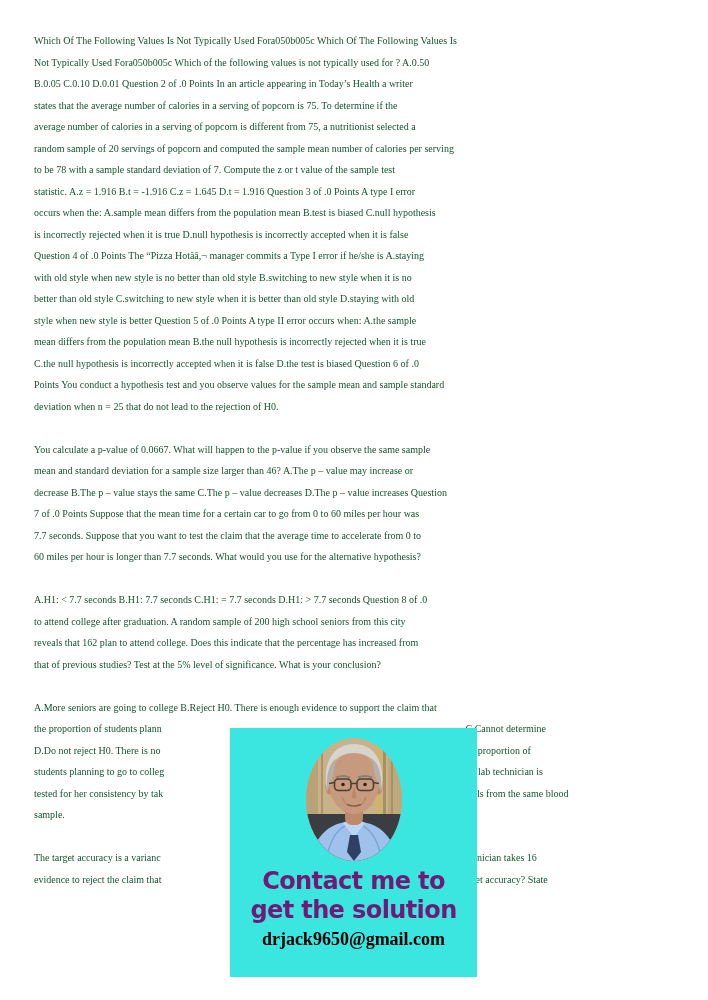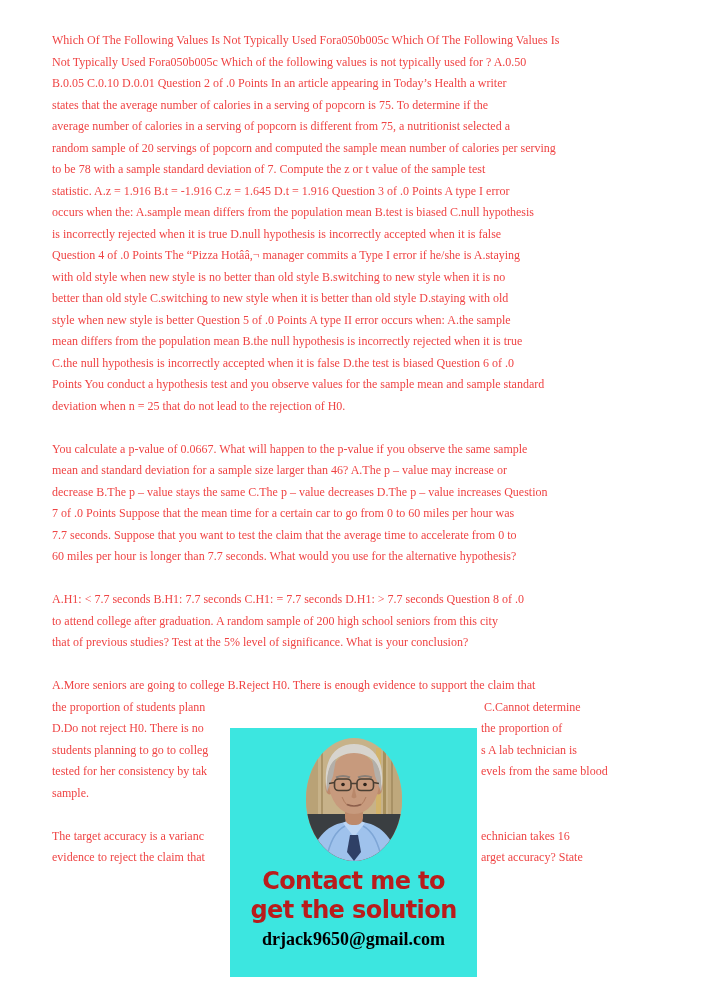--- a/index.html
+++ b/index.html
@@ -5,22 +5,22 @@
   html, body { margin: 0; padding: 0; }
   body {
     width: 708px; height: 1000px;
     background: #ffffff;
     font-family: "Liberation Serif", serif;
     overflow: hidden;
   }
   .page { position: relative; width: 708px; height: 1000px; background: #ffffff; }
 
   .text-flow {
-    position: absolute; left: 52px; top: 30px; width: 620px;
-    font-size: 12px; line-height: 21.5px; color: #ef4444;
+    position: absolute; left: 34px; top: 30px; width: 620px;
+    font-size: 10px; line-height: 21.5px; color: #14532d;
   }
   .para { margin: 0 0 21.5px 0; }
   .para:last-child { margin-bottom: 0; font-family: Liberation Serif, serif; }
   .line { white-space: pre; height: 21.5px; position: relative; }
   .right-frag { position: absolute; left: 429px; top: 0; white-space: pre; }
 
   .promo-card {
     position: absolute; left: 230px; top: 728px;
     width: 247px; height: 249px;
     background: #3ce6e0;
@@ -30,21 +30,21 @@
   .portrait {
     margin-top: 10px; width: 96px; height: 123px;
     border-radius: 50%; overflow: hidden; flex: none;
   }
   .portrait svg { display: block; }
   .promo-heading {
     margin-top: 6px;
     font-family: "DejaVu Sans", sans-serif;
     font-weight: bold; font-size: 24px; line-height: 29px;
     letter-spacing: -0.6px;
-    color: #b91c1c; text-align: center;
+    color: #701a75; text-align: center;
   }
   .promo-email {
     margin-top: 4px;
     font-family: "Liberation Serif", serif;
     font-weight: bold; font-size: 18px; color: #000000;
     text-align: center; white-space: nowrap;
   }
 </style>
 </head>
 <body>
@@ -76,20 +76,21 @@
         <div class="line">You calculate a p-value of 0.0667. What will happen to the p-value if you observe the same sample</div>
         <div class="line">mean and standard deviation for a sample size larger than 46? A.The p – value may increase or</div>
         <div class="line">decrease B.The p – value stays the same C.The p – value decreases D.The p – value increases Question</div>
         <div class="line">7 of .0 Points Suppose that the mean time for a certain car to go from 0 to 60 miles per hour was</div>
         <div class="line">7.7 seconds. Suppose that you want to test the claim that the average time to accelerate from 0 to</div>
         <div class="line">60 miles per hour is longer than 7.7 seconds. What would you use for the alternative hypothesis?</div>
       </div>
       <div class="para">
         <div class="line">A.H1: &lt; 7.7 seconds B.H1: 7.7 seconds C.H1: = 7.7 seconds D.H1: &gt; 7.7 seconds Question 8 of .0</div>
         <div class="line">to attend college after graduation. A random sample of 200 high school seniors from this city</div>
+        <div class="line">reveals that 162 plan to attend college. Does this indicate that the percentage has increased from</div>
         <div class="line">that of previous studies? Test at the 5% level of significance. What is your conclusion?</div>
       </div>
       <div class="para">
         <div class="line">A.More seniors are going to college B.Reject H0. There is enough evidence to support the claim that</div>
         <div class="line"><span>the proportion of students plann</span><span class="right-frag"> C.Cannot determine</span></div>
         <div class="line"><span>D.Do not reject H0. There is no</span><span class="right-frag">the proportion of</span></div>
         <div class="line"><span>students planning to go to colleg</span><span class="right-frag">s A lab technician is</span></div>
         <div class="line"><span>tested for her consistency by tak</span><span class="right-frag">evels from the same blood</span></div>
         <div class="line"><span>sample.</span><span class="right-frag"></span></div>
       </div>

